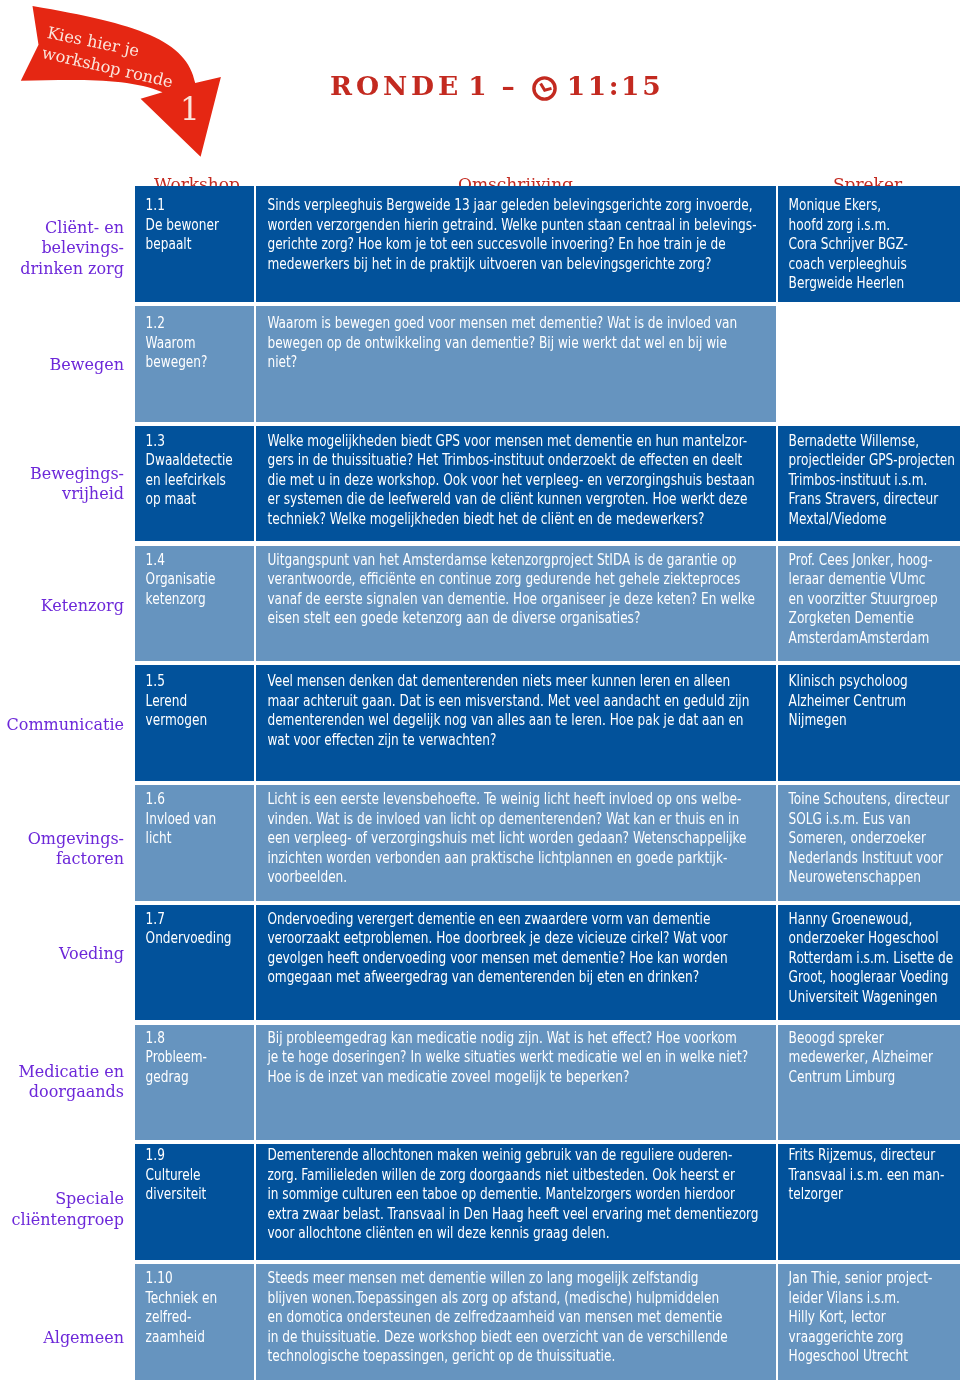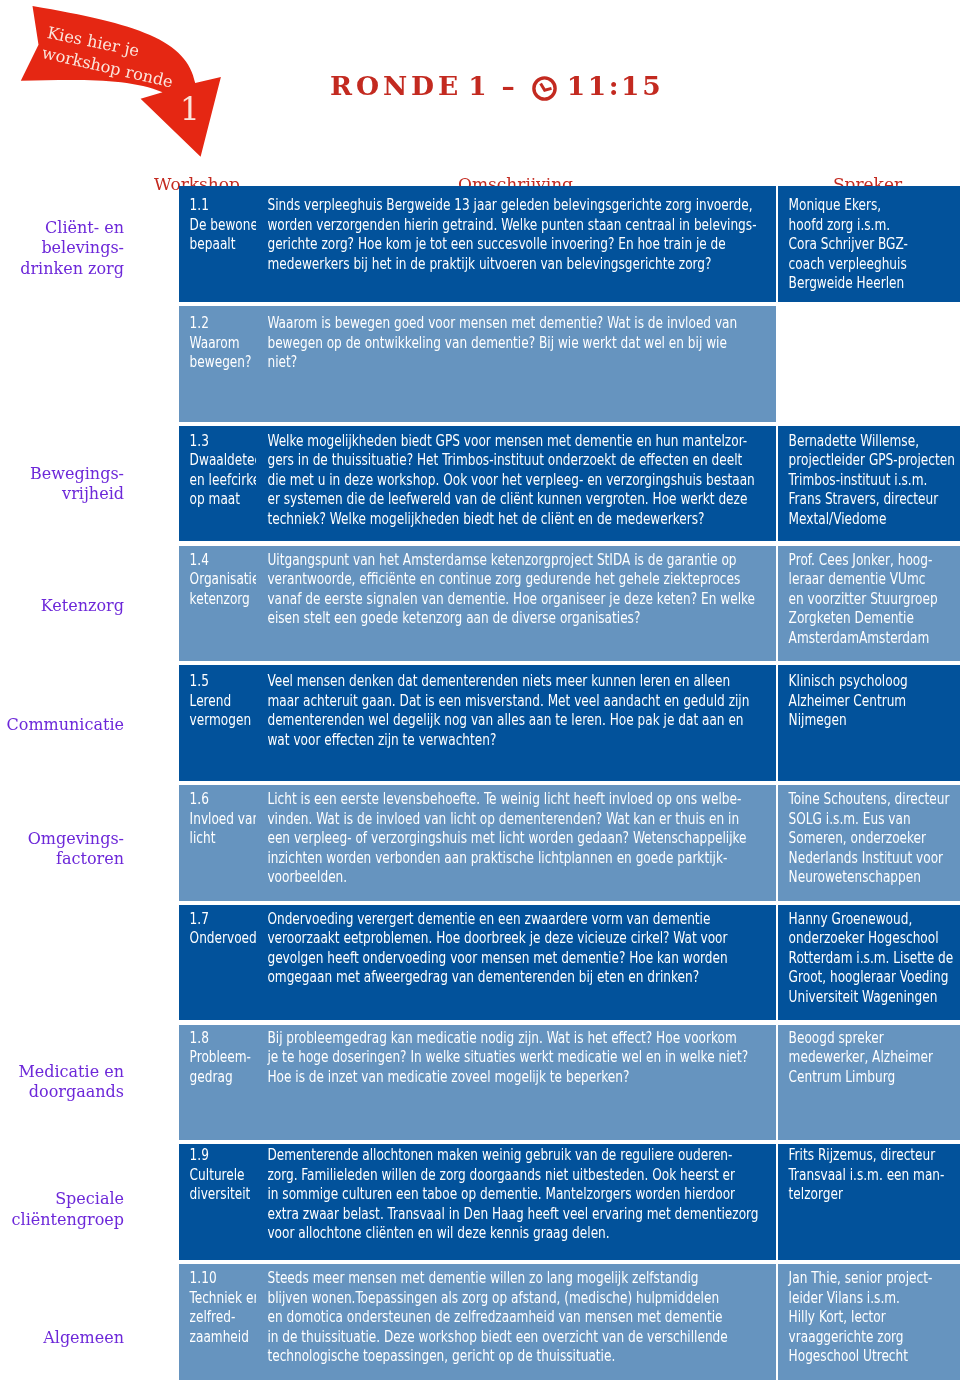--- a/index.html
+++ b/index.html
@@ -33,21 +33,21 @@
   .tablewrap{position:absolute;left:0px;top:186.3px;width:960px;}
   .row{position:relative;height:115.5px;margin-bottom:4.27px;}
   .cat{position:absolute;left:0;top:0;width:124px;height:115.5px;display:flex;flex-direction:column;
        justify-content:center;align-items:flex-end;padding-top:5px;box-sizing:border-box;}
   .catin{text-align:right;color:#6d28d9;font-family:"DejaVu Serif",serif;font-size:16px;line-height:20.4px;}
   .cat .ln{display:block;}
 
   .cell{position:absolute;top:0;height:115.5px;color:#fff;box-sizing:border-box;overflow:hidden;}
   .dark{background:#02529b;}
   .light{background:#6694bf;}
-  .c1{left:135px;width:119px;margin-left:44px;}
+  .c1{left:135px;width:119px;}
   .c2{left:256px;width:520px;}
   .c3{left:778px;width:212px;}
 
   .sq{position:absolute;left:0;top:0;transform:scaleX(0.817);transform-origin:0 0;
       font-family:"DejaVu Sans Condensed","DejaVu Sans",sans-serif;font-size:16.5px;line-height:19.5px;}
   .c1 .sq{width:132px;padding:9px 0 0 13px;box-sizing:border-box;}
   .c2 .sq{width:617px;padding:9px 24px 0 14px;box-sizing:border-box;}
   .c3 .sq{width:219px;padding:9px 4px 0 13px;box-sizing:border-box;}
   .code{display:block;}
   .wsname .ln{display:block;}
@@ -109,20 +109,25 @@
           <div class="sq" style="margin-top:0px"><span class="code">1.1</span><span class="wsname"><span class="ln">De bewoner</span><span class="ln">bepaalt</span></span></div>
         </div>
     <div class="cell c2 dark">
           <div class="sq" style="margin-top:0px"><span class="desc"><span class="ln">Sinds verpleeghuis Bergweide 13 jaar geleden belevingsgerichte zorg invoerde,</span><span class="ln">worden verzorgenden hierin getraind. Welke punten staan centraal in belevings-</span><span class="ln">gerichte zorg? Hoe kom je tot een succesvolle invoering? En hoe train je de</span><span class="ln">medewerkers bij het in de praktijk uitvoeren van belevingsgerichte zorg?</span></span></div>
         </div>
     <div class="cell c3 dark">
           <div class="sq" style="margin-top:0px"><span class="spk"><span class="ln">Monique Ekers,</span><span class="ln">hoofd zorg i.s.m.</span><span class="ln">Cora Schrijver BGZ-</span><span class="ln">coach verpleeghuis</span><span class="ln">Bergweide Heerlen</span></span></div>
         </div>
   </div>
   <div class="row">
+    <div class="cat">
+          <div class="catin" style="transform:translateY(-1px)">
+            <span class="ln">Bewegen</span>
+          </div>
+        </div>
     <div class="cell c1 light">
           <div class="sq" style="margin-top:-2px"><span class="code">1.2</span><span class="wsname"><span class="ln">Waarom</span><span class="ln">bewegen?</span></span></div>
         </div>
     <div class="cell c2 light">
           <div class="sq" style="margin-top:-2px"><span class="desc"><span class="ln">Waarom is bewegen goed voor mensen met dementie? Wat is de invloed van</span><span class="ln">bewegen op de ontwikkeling van dementie? Bij wie werkt dat wel en bij wie</span><span class="ln">niet?</span></span></div>
         </div>
   </div>
   <div class="row">
     <div class="cat">
           <div class="catin" style="transform:translateY(-2px)">
@@ -183,20 +188,25 @@
           <div class="sq" style="margin-top:-5px"><span class="code">1.6</span><span class="wsname"><span class="ln">Invloed van</span><span class="ln">licht</span></span></div>
         </div>
     <div class="cell c2 light">
           <div class="sq" style="margin-top:-5px"><span class="desc"><span class="ln">Licht is een eerste levensbehoefte. Te weinig licht heeft invloed op ons welbe-</span><span class="ln">vinden. Wat is de invloed van licht op dementerenden? Wat kan er thuis en in</span><span class="ln">een verpleeg- of verzorgingshuis met licht worden gedaan? Wetenschappelijke</span><span class="ln">inzichten worden verbonden aan praktische lichtplannen en goede parktijk-</span><span class="ln">voorbeelden.</span></span></div>
         </div>
     <div class="cell c3 light">
           <div class="sq" style="margin-top:-5px"><span class="spk"><span class="ln">Toine Schoutens, directeur</span><span class="ln">SOLG i.s.m. Eus van</span><span class="ln">Someren, onderzoeker</span><span class="ln">Nederlands Instituut voor</span><span class="ln">Neurowetenschappen</span></span></div>
         </div>
   </div>
   <div class="row">
+    <div class="cat">
+          <div class="catin" style="transform:translateY(-11px)">
+            <span class="ln">Voeding</span>
+          </div>
+        </div>
     <div class="cell c1 dark">
           <div class="sq" style="margin-top:-5px"><span class="code">1.7</span><span class="wsname"><span class="ln">Ondervoeding</span></span></div>
         </div>
     <div class="cell c2 dark">
           <div class="sq" style="margin-top:-5px"><span class="desc"><span class="ln">Ondervoeding verergert dementie en een zwaardere vorm van dementie</span><span class="ln">veroorzaakt eetproblemen. Hoe doorbreek je deze vicieuze cirkel? Wat voor</span><span class="ln">gevolgen heeft ondervoeding voor mensen met dementie? Hoe kan worden</span><span class="ln">omgegaan met afweergedrag van dementerenden bij eten en drinken?</span></span></div>
         </div>
     <div class="cell c3 dark">
           <div class="sq" style="margin-top:-5px"><span class="spk"><span class="ln">Hanny Groenewoud,</span><span class="ln">onderzoeker Hogeschool</span><span class="ln">Rotterdam i.s.m. Lisette de</span><span class="ln">Groot, hoogleraar Voeding</span><span class="ln">Universiteit Wageningen</span></span></div>
         </div>
   </div>

